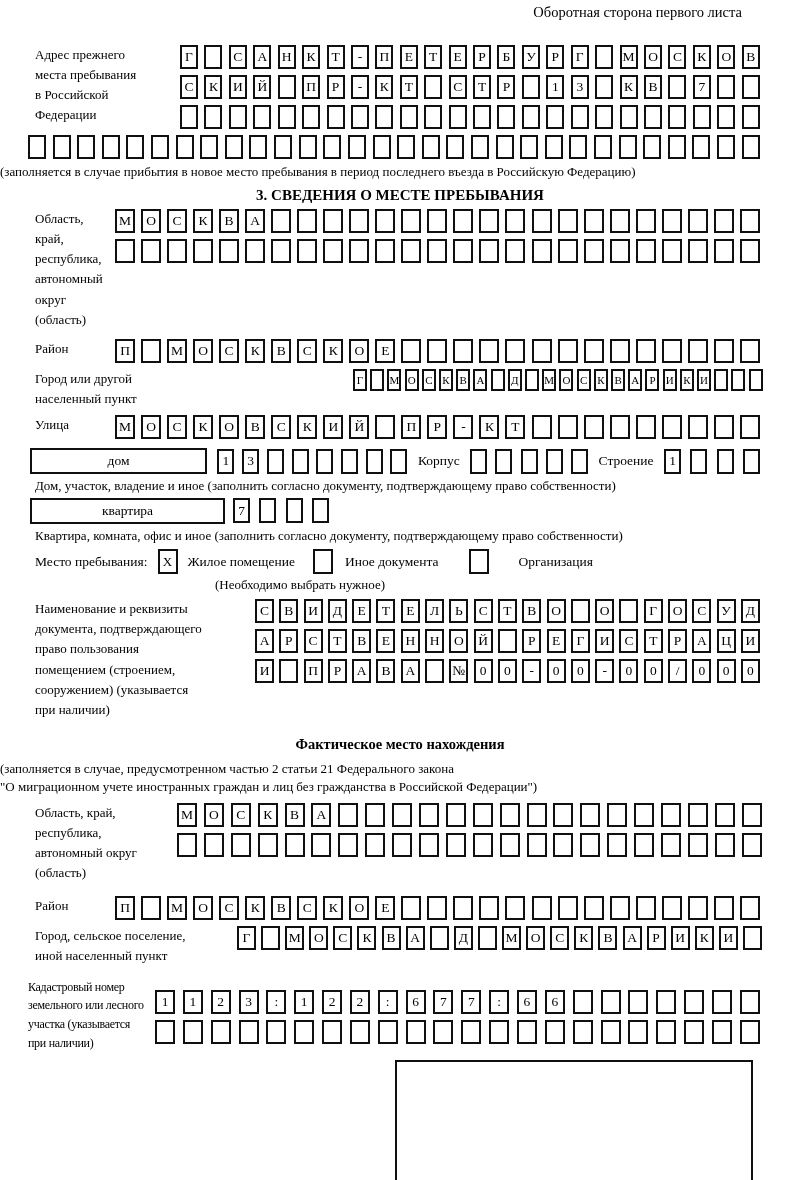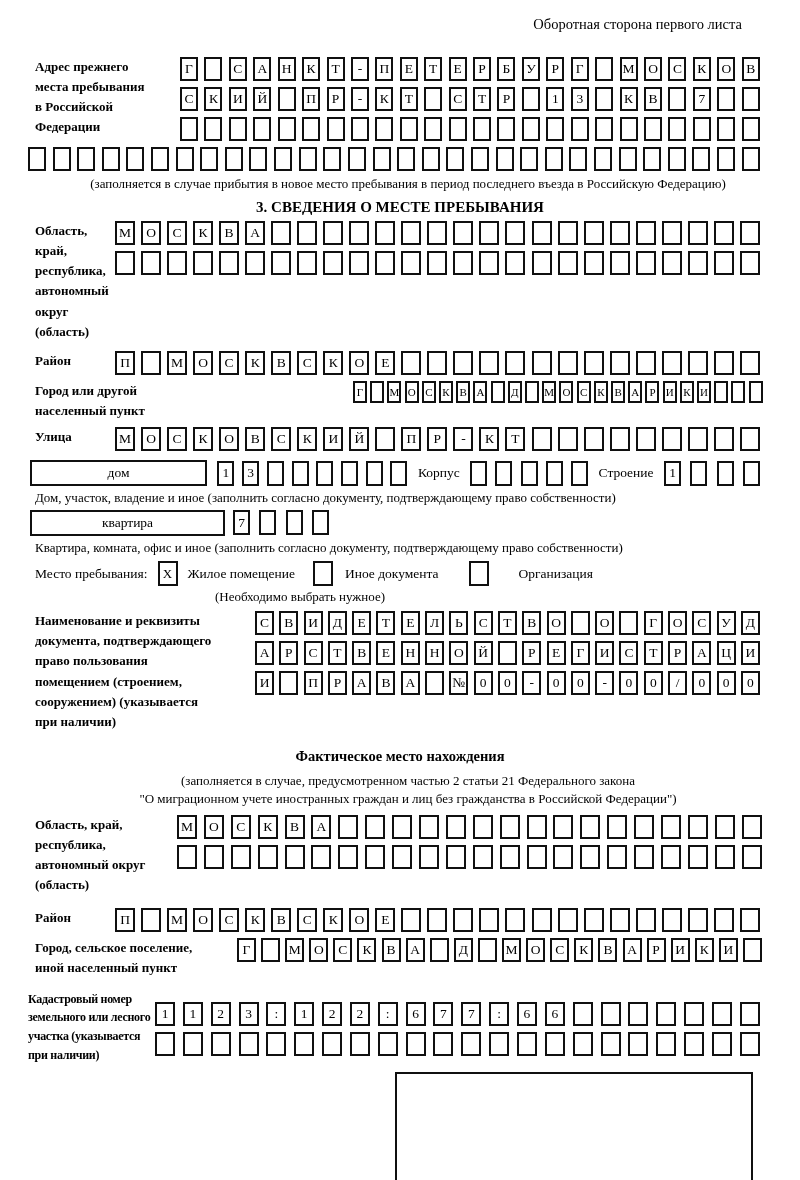--- a/index.html
+++ b/index.html
@@ -1,27 +1,27 @@
 <!DOCTYPE html>
 <html><head>
 <meta charset="utf-8">
 <style>
   html,body{margin:0;padding:0;background:#fff;}
   body{width:800px;height:1180px;color:#000;font-family:"Liberation Serif","DejaVu Serif",serif;}
   .page{position:relative;width:800px;height:1180px;overflow:hidden;background:#fff;}
-  .note-top{text-align:right;padding:16px 58px 0 0;font-size:14.5px;}
+  .note-top{text-align:right;padding:4px 58px 0 0;font-size:14.5px;}
   .frow{display:flex;align-items:flex-start;}
-  .lbl{flex:none;white-space:pre-line;font-size:13px;line-height:1.55;font-weight:bold;}
+  .lbl{flex:none;white-space:pre-line;font-size:13px;line-height:1.55;}
   .col{display:flex;flex-direction:column;gap:6px;}
   .cells{display:flex;justify-content:space-between;flex:none;}
   .cell{flex:none;width:var(--cw,18px);height:24px;border:2px solid #101010;box-sizing:border-box;
         display:flex;align-items:center;justify-content:center;font-size:13.5px;background:#fff;}
   .cells.small .cell{height:22px;font-size:11px;}
   .caption{font-size:13px;}
-  .center{text-align:center;padding-left:16px;}
+  .center{}
   .sect-title{font-weight:bold;font-size:15px;text-align:center;}
   .wide-box{border:2px solid #101010;box-sizing:border-box;height:26px;display:flex;align-items:center;
         justify-content:center;font-size:13.5px;flex:none;}
   .houserow{display:flex;align-items:center;justify-content:space-between;margin-left:30px;width:730px;}
   .houserow .cells .cell,.aptrow .cells .cell{height:25px;}
   .inline-lbl{font-size:13.5px;flex:none;}
   .aptrow{display:flex;align-items:flex-start;margin-left:30px;}
   .stayrow{display:flex;align-items:center;margin-left:35px;font-size:13.5px;}
   .checkbox{flex:none;width:20px;height:25px;border:2px solid #101010;box-sizing:border-box;
         display:flex;align-items:center;justify-content:center;font-size:13px;}

